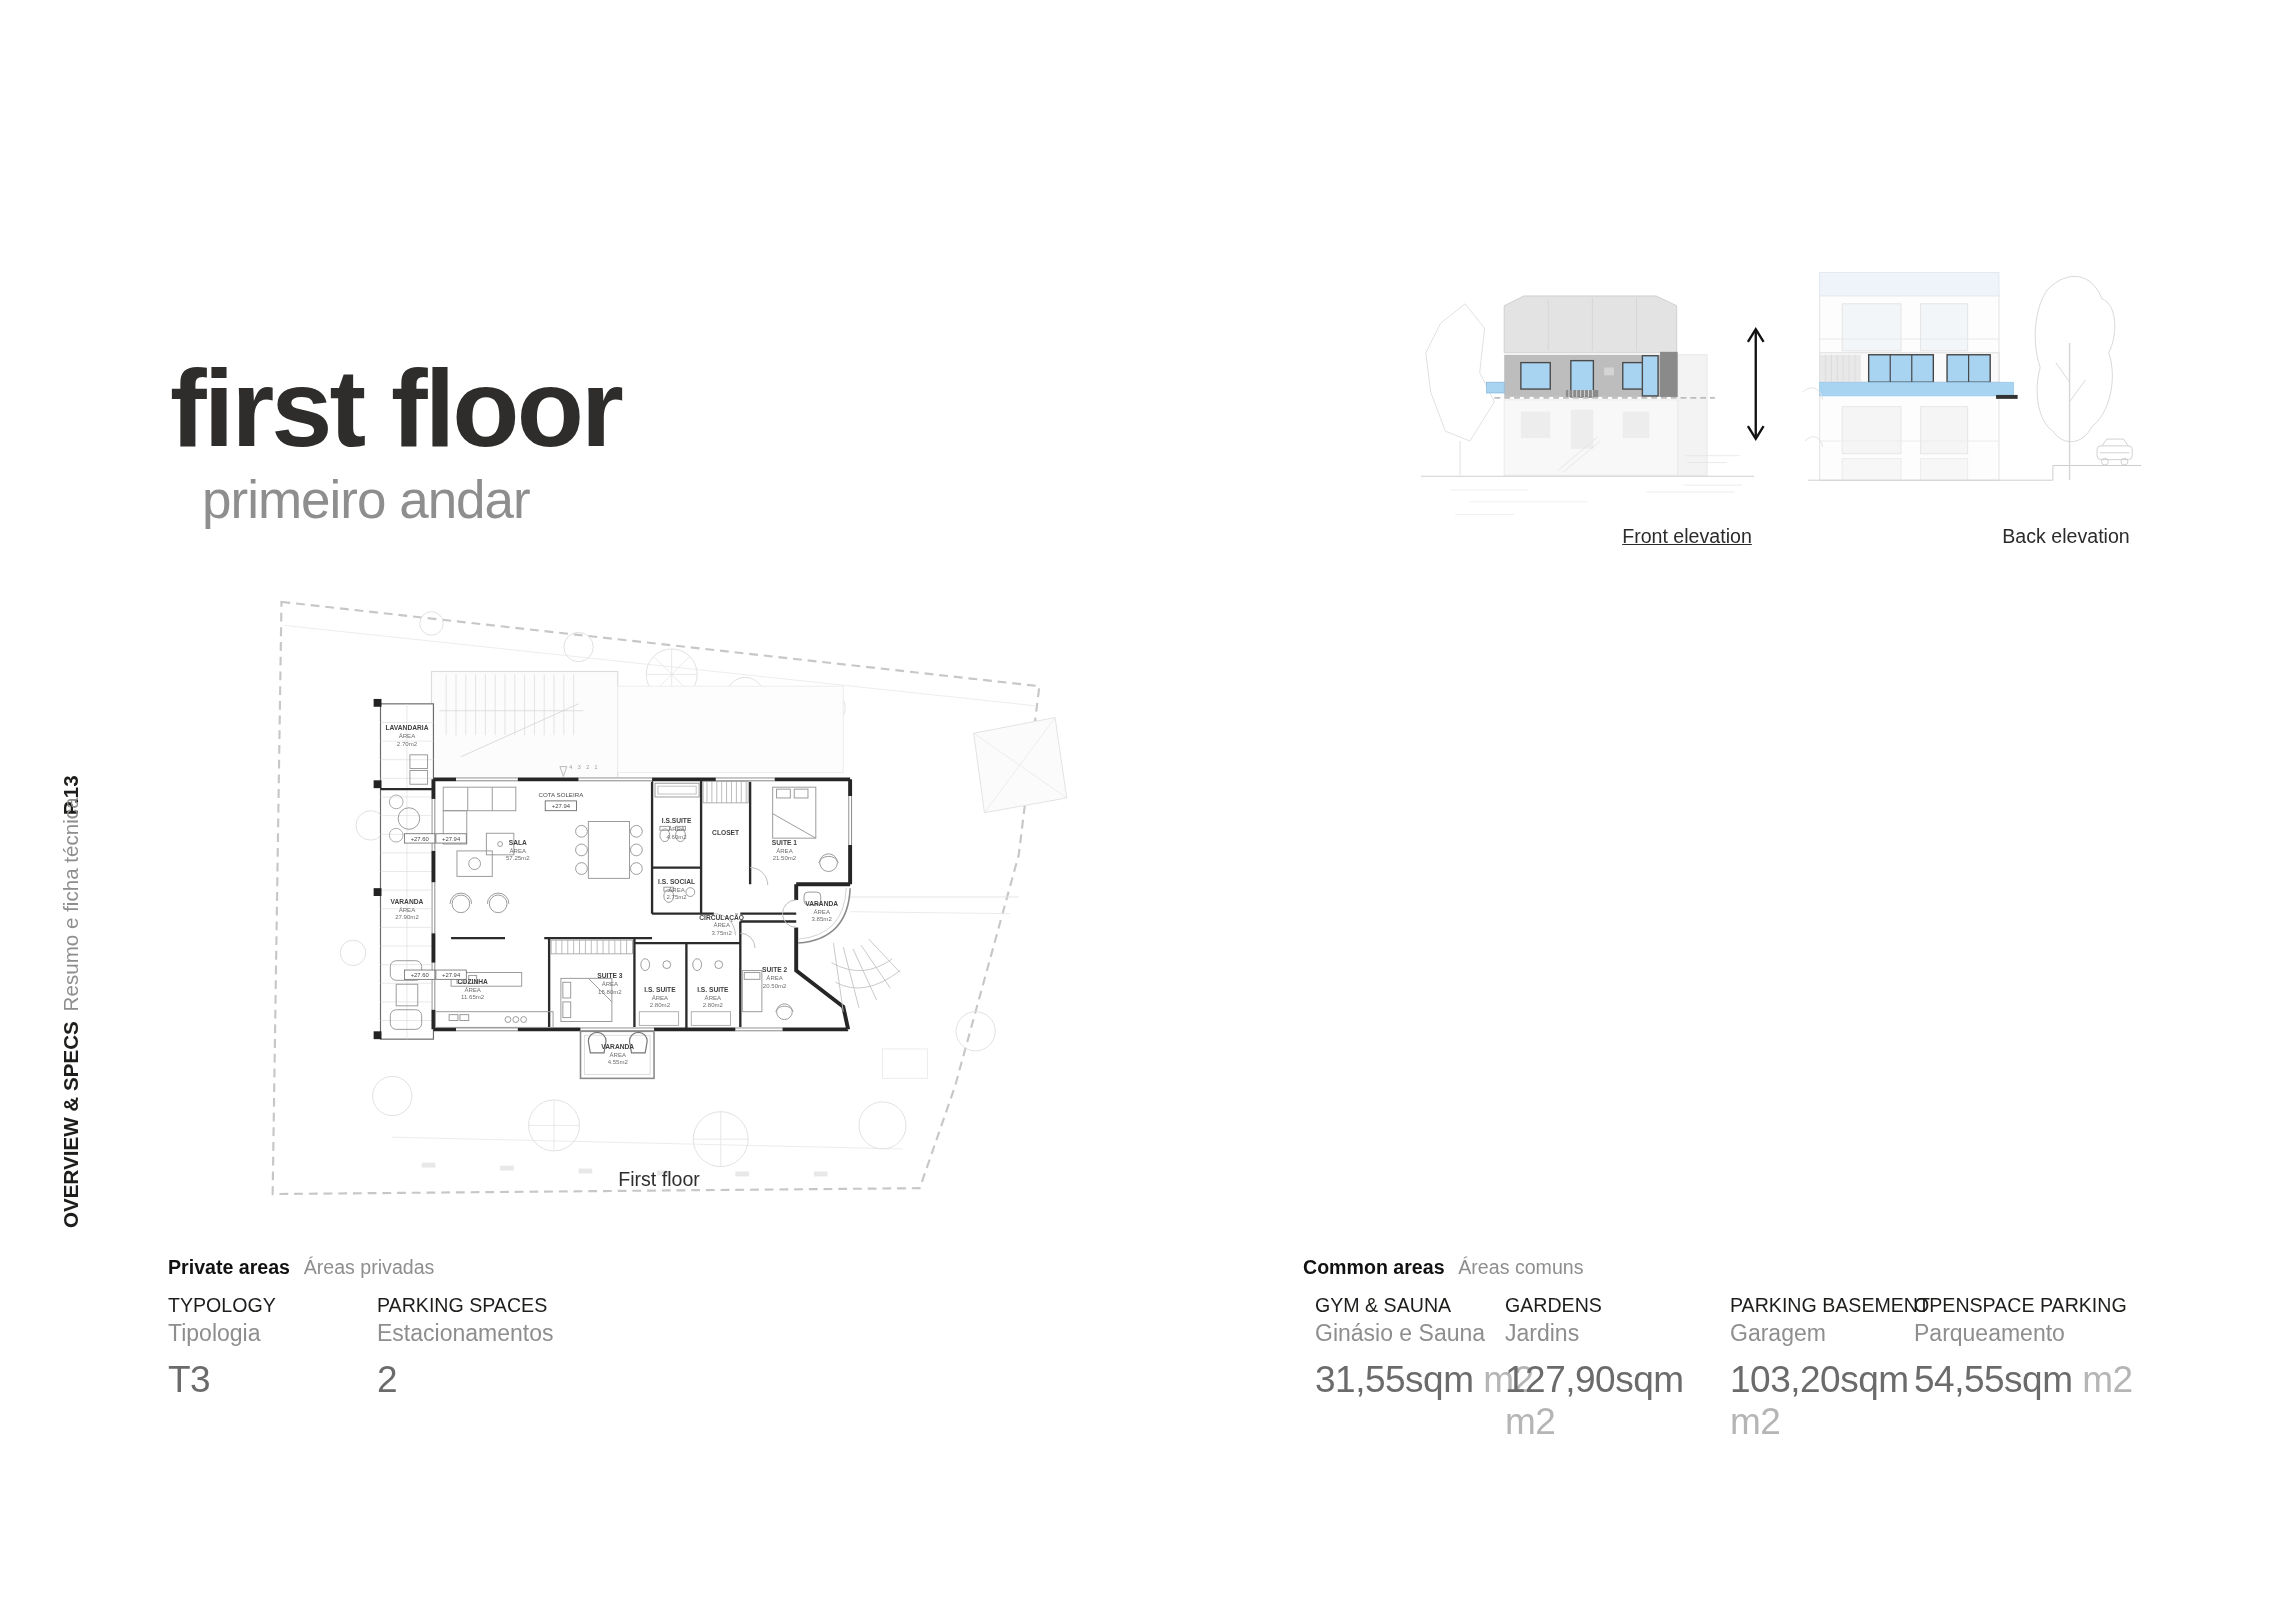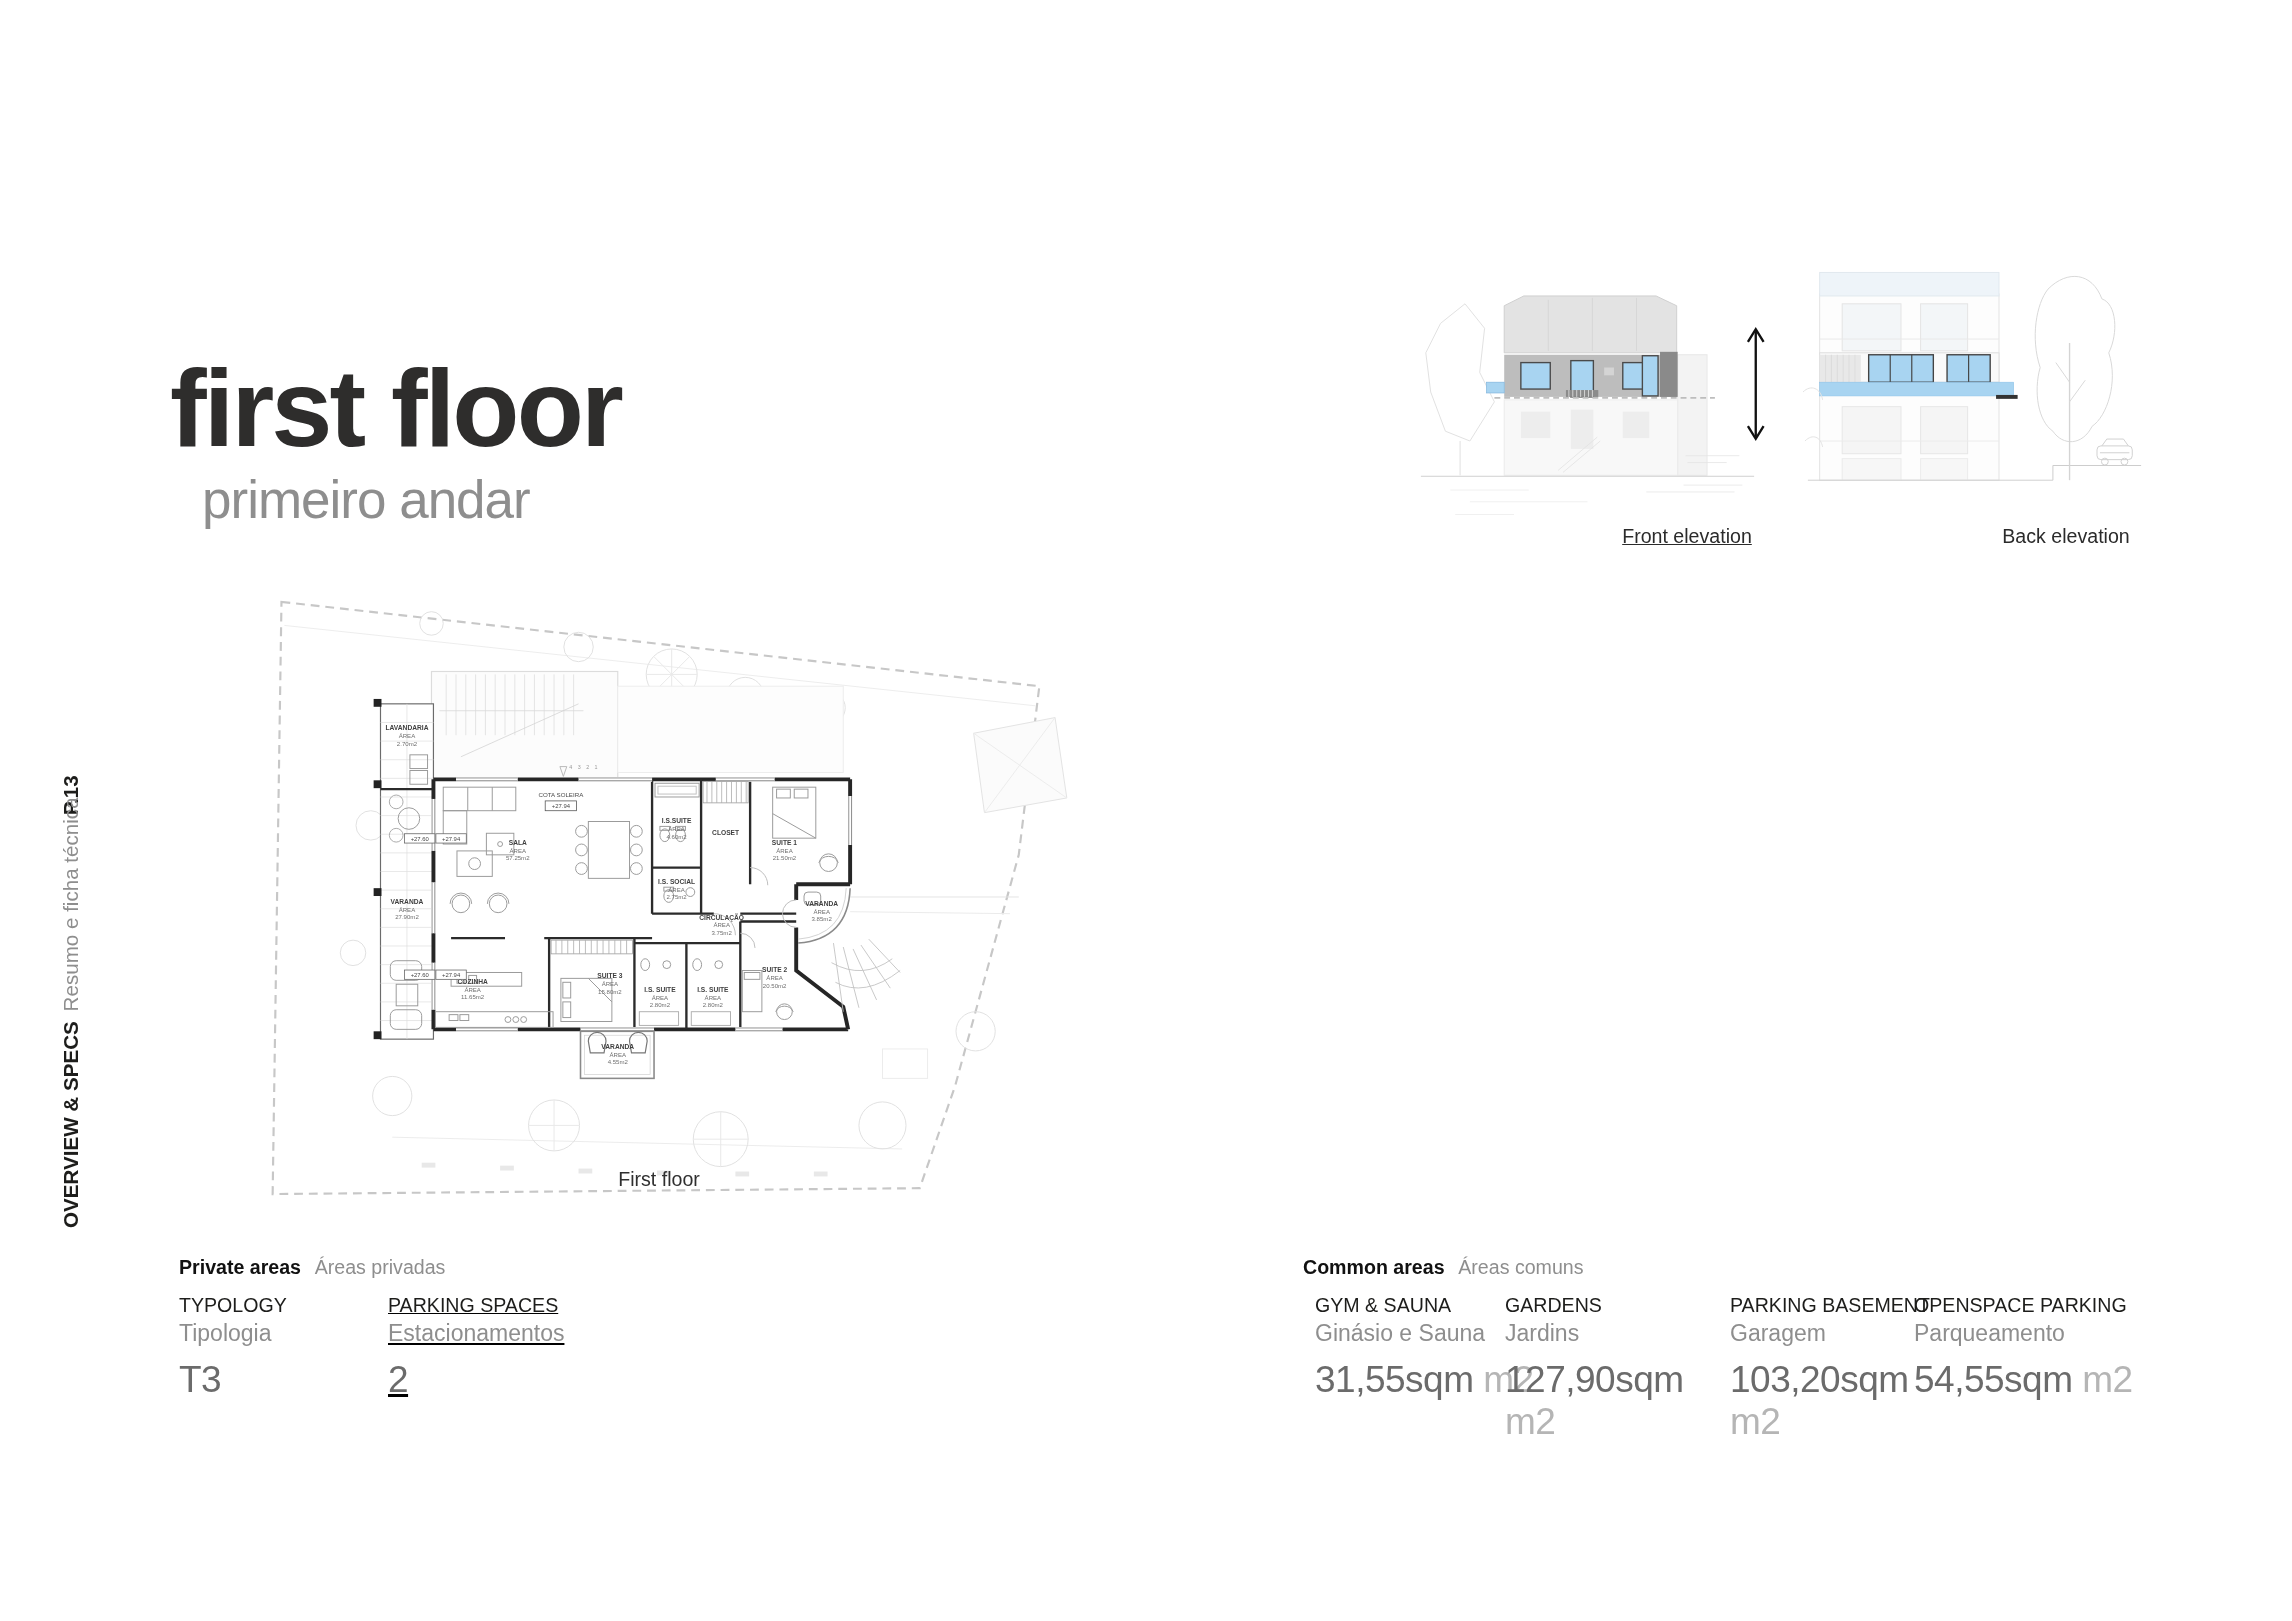--- a/index.html
+++ b/index.html
@@ -36,21 +36,21 @@
   
   #front-elev { position:absolute; left:1411px; top:245px; }
   #back-elev  { position:absolute; left:1803px; top:245px; }
   #elev-arrow { position:absolute; left:1744px; top:325px; }
   .elev-label { position:absolute; top:525px; width:216px; text-align:center; font-size:19.6px; color:#2b2b2b; }
   #front-elev-label { left:1579px;text-decoration:underline; }
   #back-elev-label  { left:1958px; }
 
   
   .spec-section { position:absolute; top:1256px; height:157px; }
-  #spec-private { left:179px; width:882px; }
+  #spec-private { left:168px; width:882px; }
   #spec-common  { left:1303px; width:882px; }
   .spec-heading { font-size:19.6px; }
   .spec-heading .h-en { font-weight:bold; color:#111; }
   .spec-heading .h-pt { font-weight:normal; color:#8e8e8e; margin-left:13.7px; }
   .spec-col { position:absolute; top:38px; width:225px; }
   .spec-label-en { font-size:19.6px; color:#1d1d1b; }
   .spec-label-pt { font-size:23px; color:#8e8e8e; margin-top:2.9px; }
   .spec-value { font-size:37px; color:#6b6b6b; margin-top:11.8px; letter-spacing:-0.5px; }
   .spec-unit  { color:#b5b5b5; }
 </style>
@@ -400,21 +400,21 @@
 
   <div id="spec-private" class="spec-section">
     <div class="spec-heading">
       <span class="h-en">Private areas</span><span class="h-pt">Áreas privadas</span>
     </div>
   <div class="spec-col" style="left: 0px;">
         <div class="spec-label-en">TYPOLOGY</div>
         <div class="spec-label-pt">Tipologia</div>
         <div class="spec-value"><span>T3</span></div>
       </div>
-      <div class="spec-col" style="left: 209px; text-decoration: underline;">
+      <div class="spec-col" style="left: 209px;">
         <div class="spec-label-en">PARKING SPACES</div>
         <div class="spec-label-pt">Estacionamentos</div>
         <div class="spec-value"><span>2</span></div>
       </div>
     </div>
 
   <div id="spec-common" class="spec-section">
     <div class="spec-heading">
       <span class="h-en">Common areas</span><span class="h-pt">Áreas comuns</span>
     </div>

